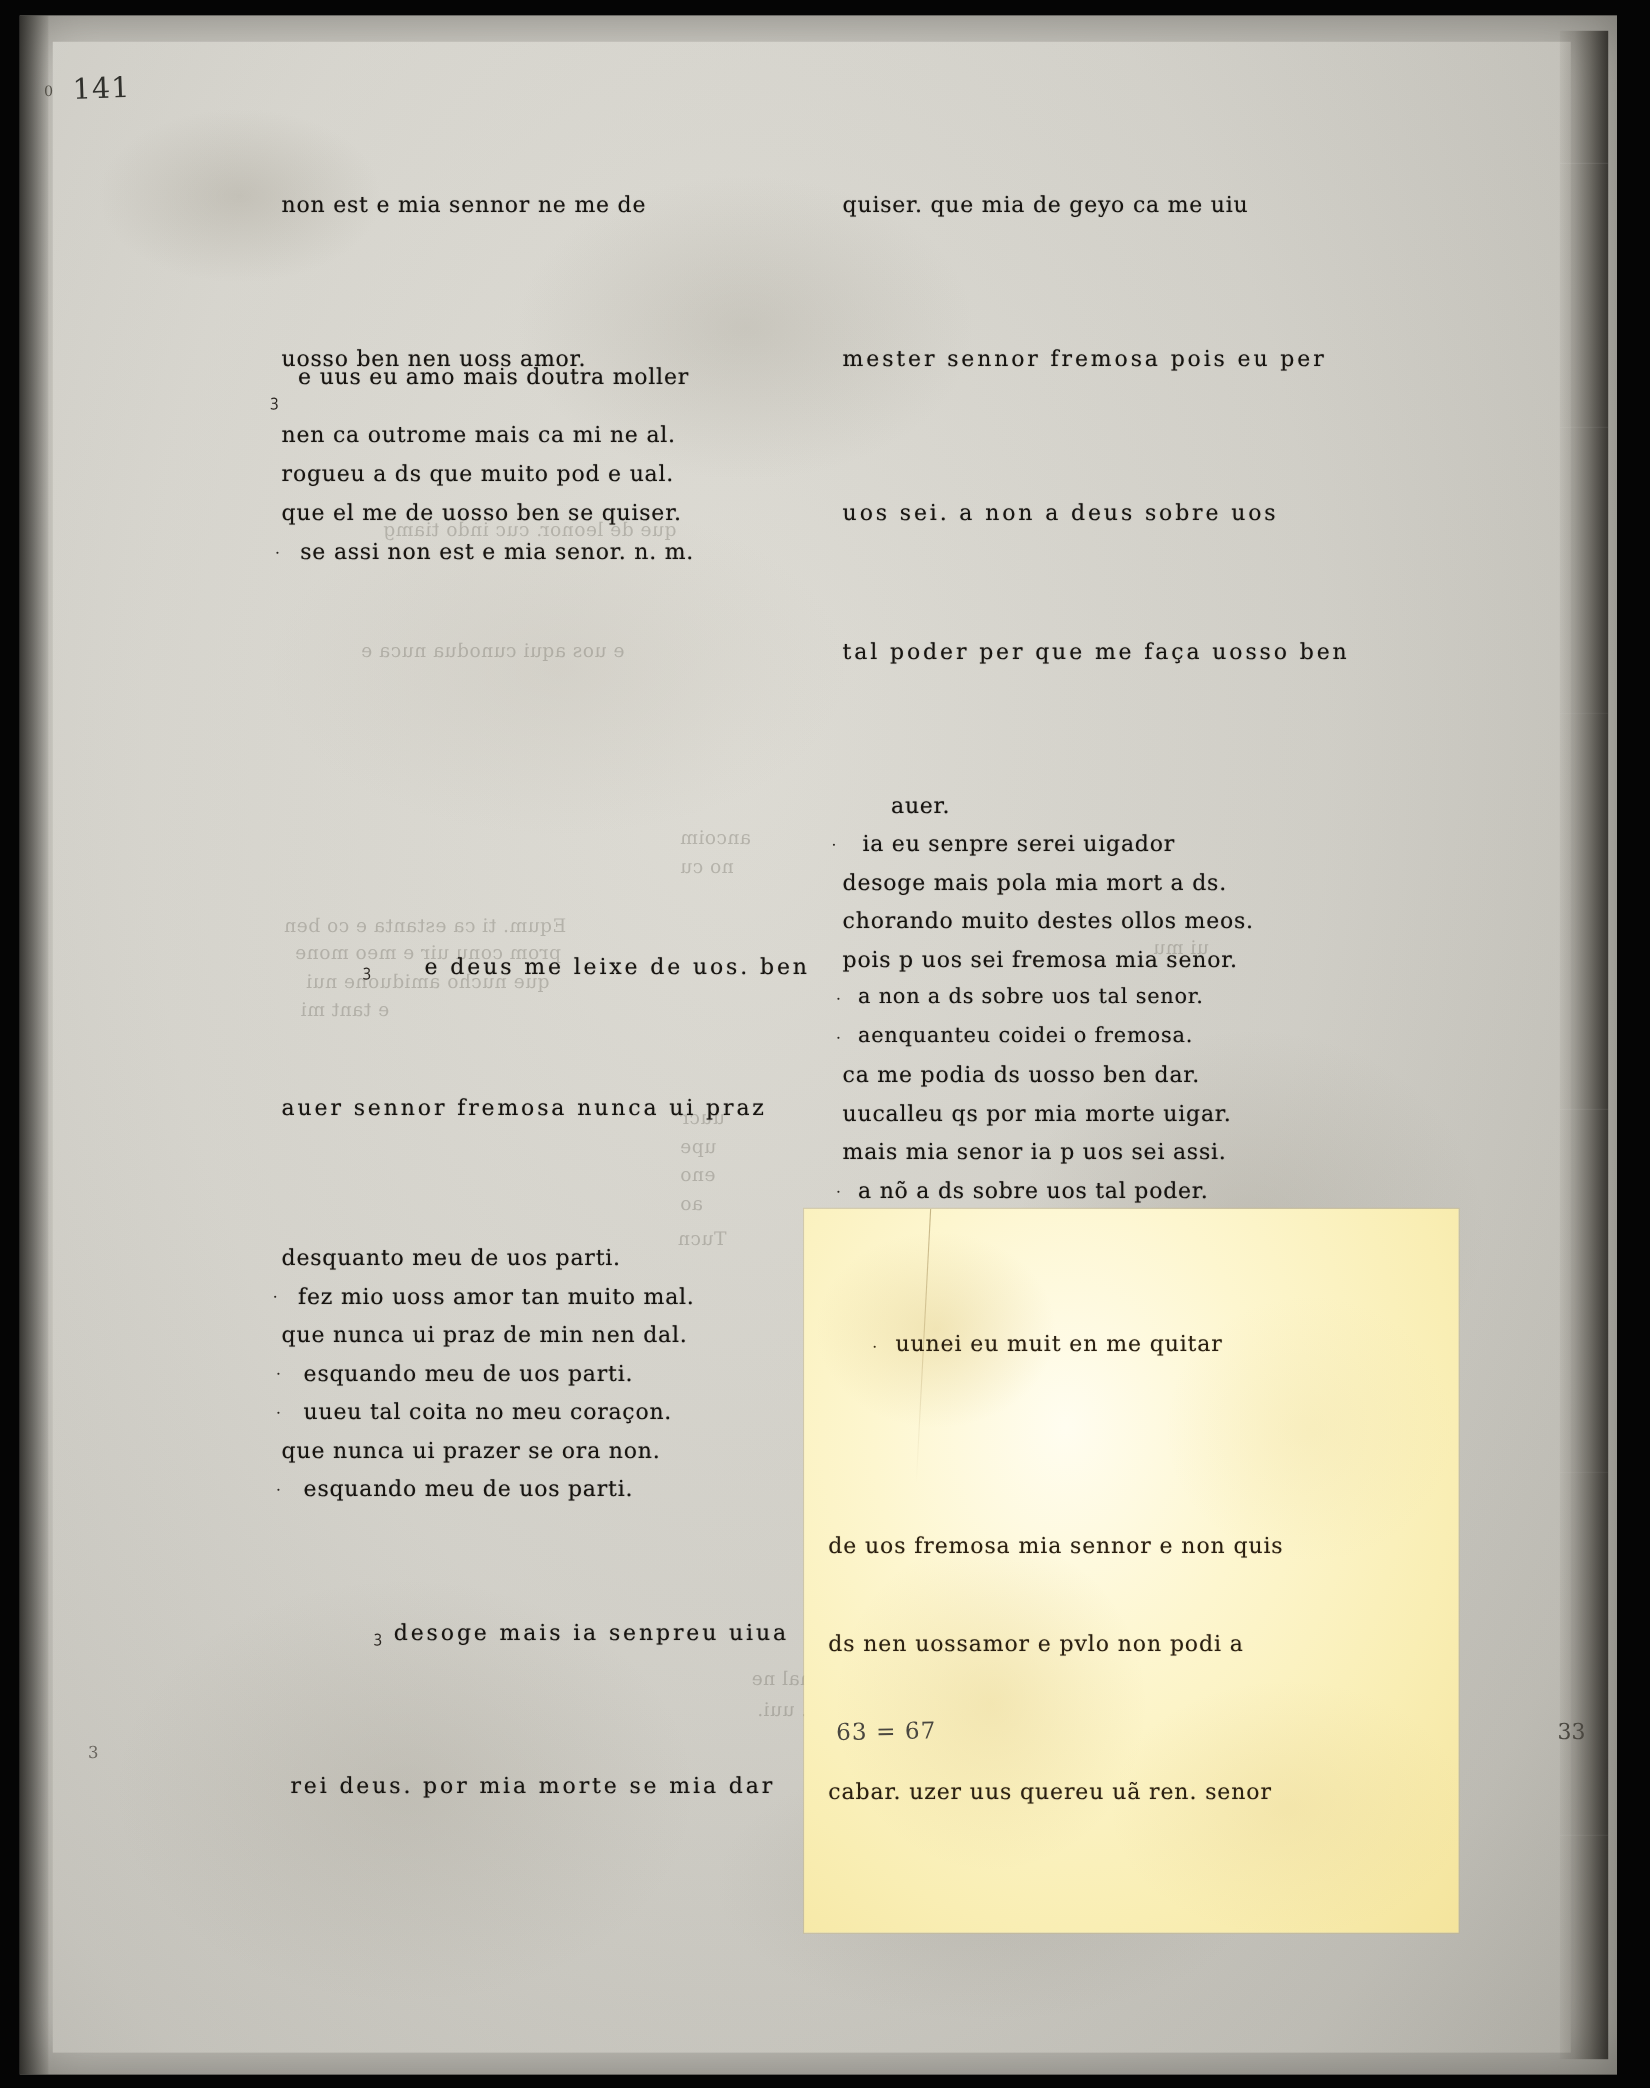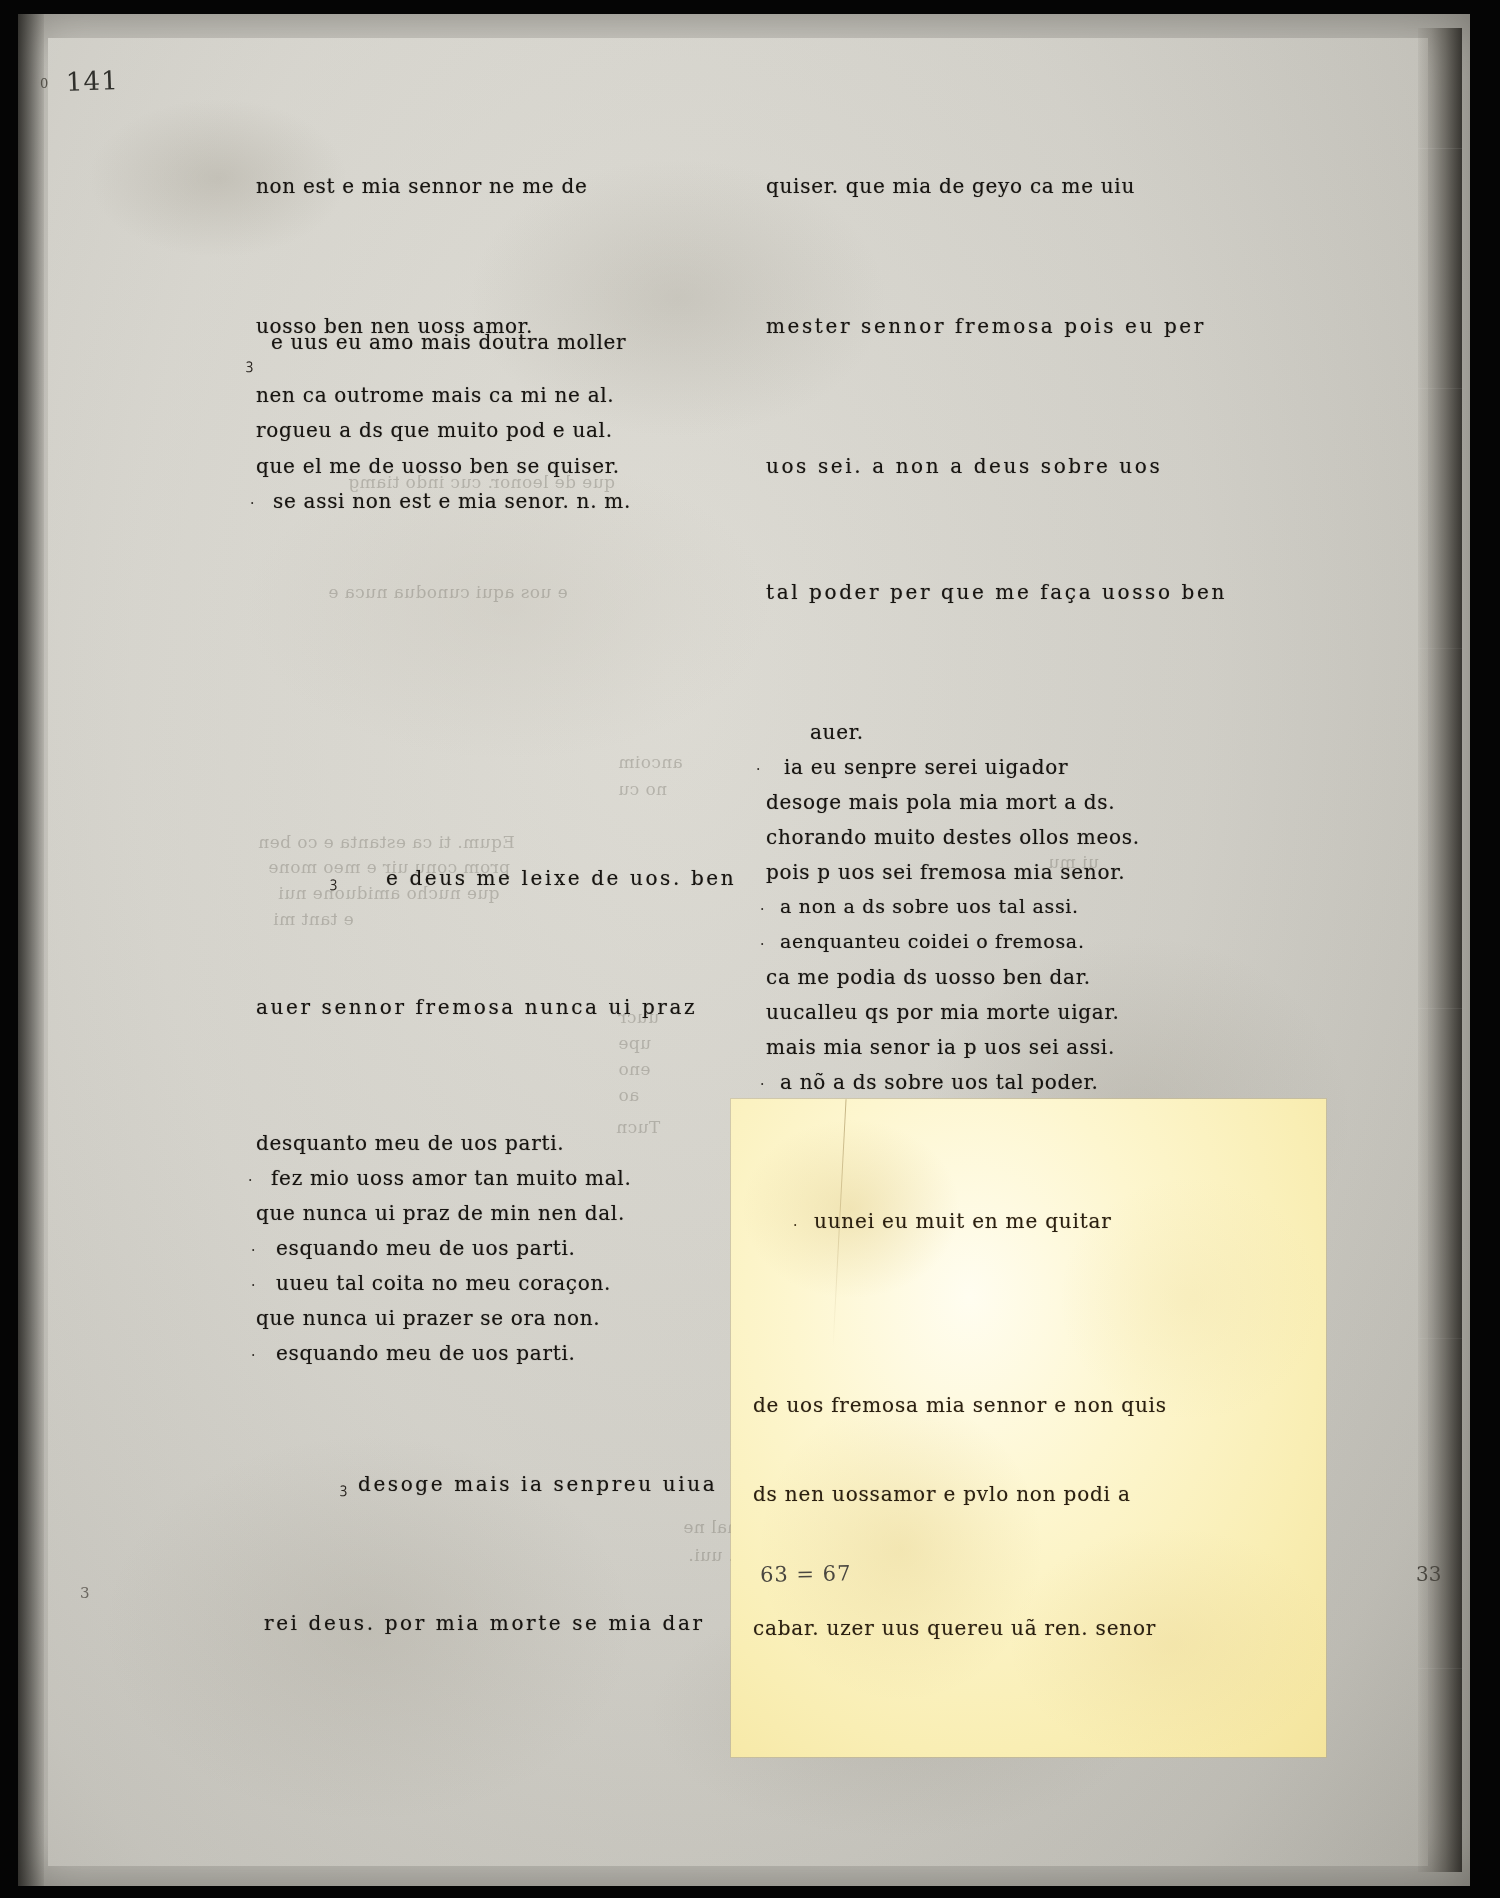--- a/index.html
+++ b/index.html
@@ -291,21 +291,21 @@
 
     <div class="msline spaced" style="left:748px;top:566px;">tal poder per que me faça uosso ben</div>
 
     <div class="msline" style="left:792px;top:706px;text-align:right;">auer.</div>
     <div class="marker" style="left:738px;top:747px;">·</div>
     <div class="msline" style="left:766px;top:741px;">ia eu senpre serei uigador</div>
     <div class="msline" style="left:748px;top:776px;">desoge mais pola mia mort a ds.</div>
     <div class="msline" style="left:748px;top:811px;">chorando muito destes ollos meos.</div>
     <div class="msline" style="left:748px;top:846px;">pois p uos sei fremosa mia senor.</div>
     <div class="marker" style="left:742px;top:887px;">·</div>
-    <div class="msline small" style="left:762px;top:881px;">a non a ds sobre uos tal assi.</div>
+    <div class="msline small" style="left:762px;top:881px;">a non a ds sobre uos tal senor.</div>
     <div class="marker" style="left:742px;top:922px;">·</div>
     <div class="msline small" style="left:762px;top:916px;">aenquanteu coidei o fremosa.</div>
     <div class="msline" style="left:748px;top:951px;">ca me podia ds uosso ben dar.</div>
     <div class="msline" style="left:748px;top:986px;">uucalleu qs por mia morte uigar.</div>
     <div class="msline" style="left:748px;top:1021px;">mais mia senor ia p uos sei assi.</div>
     <div class="marker" style="left:742px;top:1062px;">·</div>
     <div class="msline" style="left:762px;top:1056px;">a nõ a ds sobre uos tal poder.</div>
 
     <div id="highlight">
       <div class="hl-stain" style="left:10px;top:20px;width:220px;height:180px;background:radial-gradient(ellipse,rgba(225,205,140,0.45),rgba(225,205,140,0) 70%);"></div>

